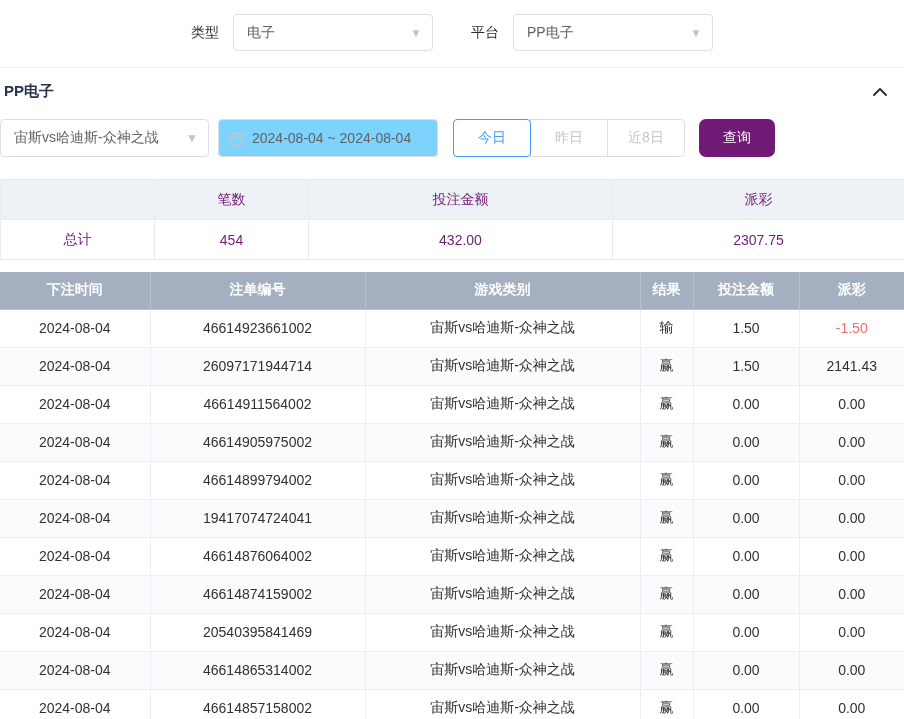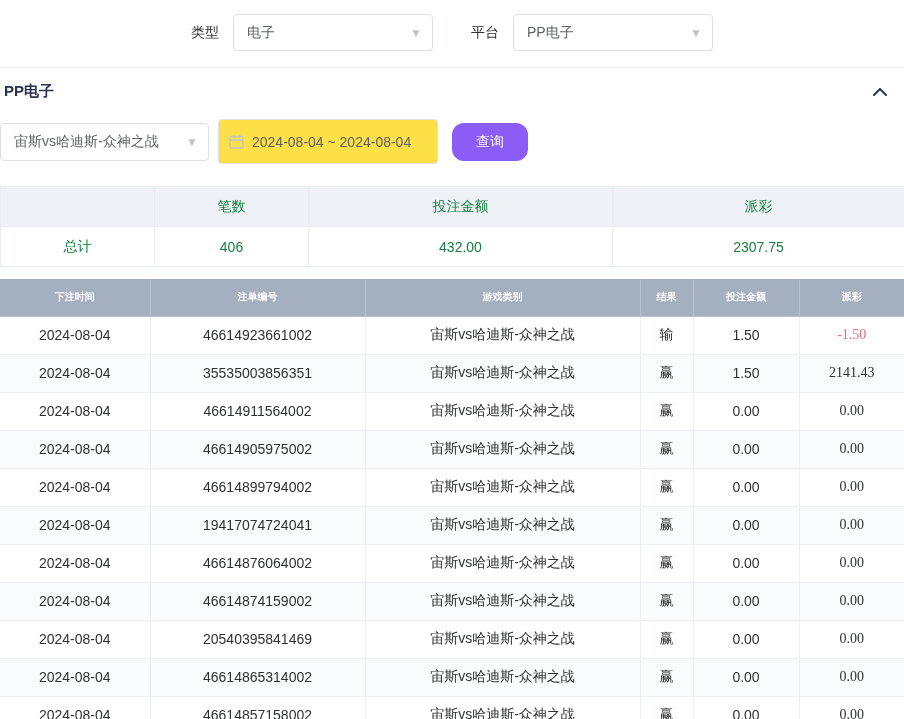--- a/index.html
+++ b/index.html
@@ -34,69 +34,69 @@
     display: flex; align-items: center; justify-content: space-between;
     padding: 14px 14px 12px 4px;
   }
   .section-title { font-weight: bold; font-size: 15px; color: #27324e; }
   .chevron-up { cursor: pointer; display: inline-flex; padding: 2px; }
 
   
   .toolbar { display: flex; align-items: center; padding: 6px 0 4px 0; }
   .game-select { width: 209px; height: 38px; }
   .date-input {
-    margin-left: 9px; width: 220px; height: 45px;
+    margin-left: 9px; width: 220px; height: 38px;
     border: 1px solid #dcdfe6; border-radius: 4px;
     display: flex; align-items: center; gap: 8px; padding: 0 10px;
-    color: #606266; cursor: text; background: #fde047;
+    color: #606266; cursor: text; background: #7dd3fc;
   }
   .date-input svg { flex: 0 0 auto; }
   .btn-group { display: flex; margin-left: 15px; }
   .quick-btn {
     height: 38px; width: 78px; background: #fff;
     border: 1px solid #dcdfe6; color: #c3c7cf;
     font-size: 14px; cursor: pointer; margin-left: -1px;
     font-family: inherit;
   }
   .quick-btn:first-child { margin-left: 0; border-radius: 4px 0 0 4px; }
   .quick-btn:last-child { border-radius: 0 4px 4px 0; }
   .quick-btn.active {
     border-color: #409eff; color: #409eff; position: relative; z-index: 1;
     border-radius: 4px;
   }
   .query-btn {
     margin-left: 14px; height: 38px; width: 76px;
-    background: #8b5cf6; color: #fff; border: none; border-radius: 12px;
+    background: #701a75; color: #fff; border: none; border-radius: 7px;
     font-size: 14px; cursor: pointer; font-family: Liberation Serif, serif;
   }
 
   
   table { border-collapse: collapse; width: 904px; table-layout: fixed; }
   .summary-table { margin-top: 18px; }
   .summary-table th, .summary-table td {
     text-align: center; font-weight: normal;
-    border: 1px solid #e8ebf0; height: 40px; font-size: 14px; color: #15803d;
+    border: 1px solid #e8ebf0; height: 40px; font-size: 14px; color: #701a75;
   }
   .summary-table th { background: #eef1f6; }
   .summary-table td { background: #fff; margin-top: 6px; }
 
   
   .main-table { margin-top: 12px; }
   .main-table th {
-    background: #a4afc0; color: #fff; font-weight: bold; font-size: 10px;
+    background: #a4afc0; color: #fff; font-weight: bold; font-size: 14px;
     height: 37px; text-align: center;
     border-right: 1px solid #b8c1cf; border-bottom: 1px solid #b8c1cf;
   }
   .main-table th:last-child { border-right: none; }
   .main-table td {
     height: 38px; text-align: center; font-size: 14px; color: #303133;
     border-right: 1px solid #ebeef5; border-bottom: 1px solid #ebeef5;
     background: #fff;
   }
-  .main-table td:last-child { border-right: none; font-family: Liberation Serif, serif; }
+  .main-table td:last-child { border-right: none; }
   .main-table tbody tr:nth-child(even) td { background: #fafbfc; }
   .main-table td.negative { color: #f56c6c; }
 </style>
 </head>
 <body>
 
 <div class="top-filters">
   <div class="filter-item">
     <span class="filter-label">类型</span>
     <div class="select">
@@ -130,20 +130,25 @@
       <span class="caret">▼</span>
     </div>
     <div class="date-input">
       <svg width="15" height="15" viewBox="0 0 15 15">
         <rect x="1" y="2.5" width="13" height="11.5" rx="1.5" fill="none" stroke="#c0c4cc" stroke-width="1.4"></rect>
         <line x1="1" y1="6" x2="14" y2="6" stroke="#c0c4cc" stroke-width="1.4"></line>
         <line x1="4.5" y1="0.8" x2="4.5" y2="4" stroke="#c0c4cc" stroke-width="1.4"></line>
         <line x1="10.5" y1="0.8" x2="10.5" y2="4" stroke="#c0c4cc" stroke-width="1.4"></line>
       </svg>
       <span>2024-08-04 ~ 2024-08-04</span>
+    </div>
+    <div class="btn-group">
+      <button class="quick-btn active">今日</button>
+      <button class="quick-btn">昨日</button>
+      <button class="quick-btn">近8日</button>
     </div>
     <button class="query-btn">查询</button>
   </div>
 
   <table class="summary-table">
     <colgroup>
         <col style="width:154px">
         <col style="width:154px">
         <col style="width:304px">
         <col style="width:292px">
@@ -152,21 +157,21 @@
       <tr>
         <th></th>
         <th>笔数</th>
         <th>投注金额</th>
         <th>派彩</th>
       </tr>
     </thead>
     <tbody>
       <tr>
         <td>总计</td>
-        <td>406</td>
+        <td>454</td>
         <td>432.00</td>
         <td>2307.75</td>
       </tr>
     </tbody>
   </table>
 
   <table class="main-table">
     <colgroup>
         <col style="width:150px">
         <col style="width:215px">
@@ -189,21 +194,21 @@
         <tr>
           <td>2024-08-04</td>
           <td>46614923661002</td>
           <td>宙斯vs哈迪斯-众神之战</td>
           <td>输</td>
           <td>1.50</td>
           <td class="negative">-1.50</td>
         </tr>
         <tr>
           <td>2024-08-04</td>
-          <td>35535003856351</td>
+          <td>26097171944714</td>
           <td>宙斯vs哈迪斯-众神之战</td>
           <td>赢</td>
           <td>1.50</td>
           <td>2141.43</td>
         </tr>
         <tr>
           <td>2024-08-04</td>
           <td>46614911564002</td>
           <td>宙斯vs哈迪斯-众神之战</td>
           <td>赢</td>

